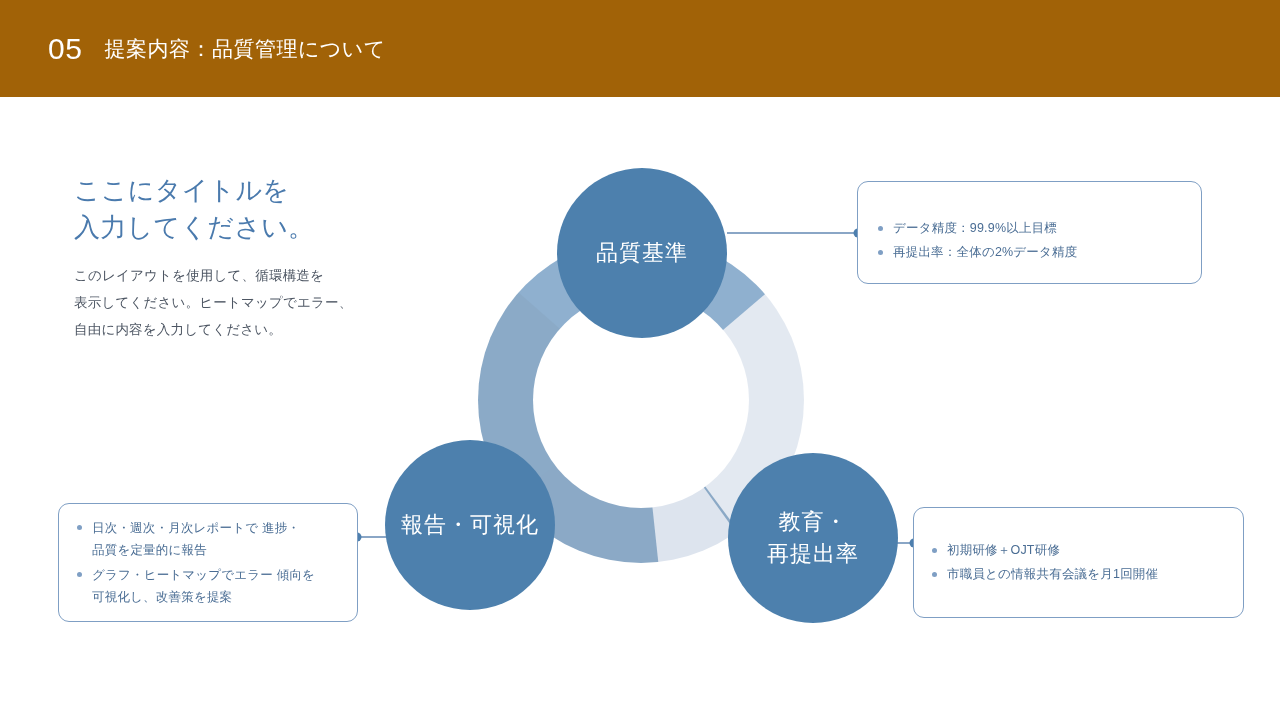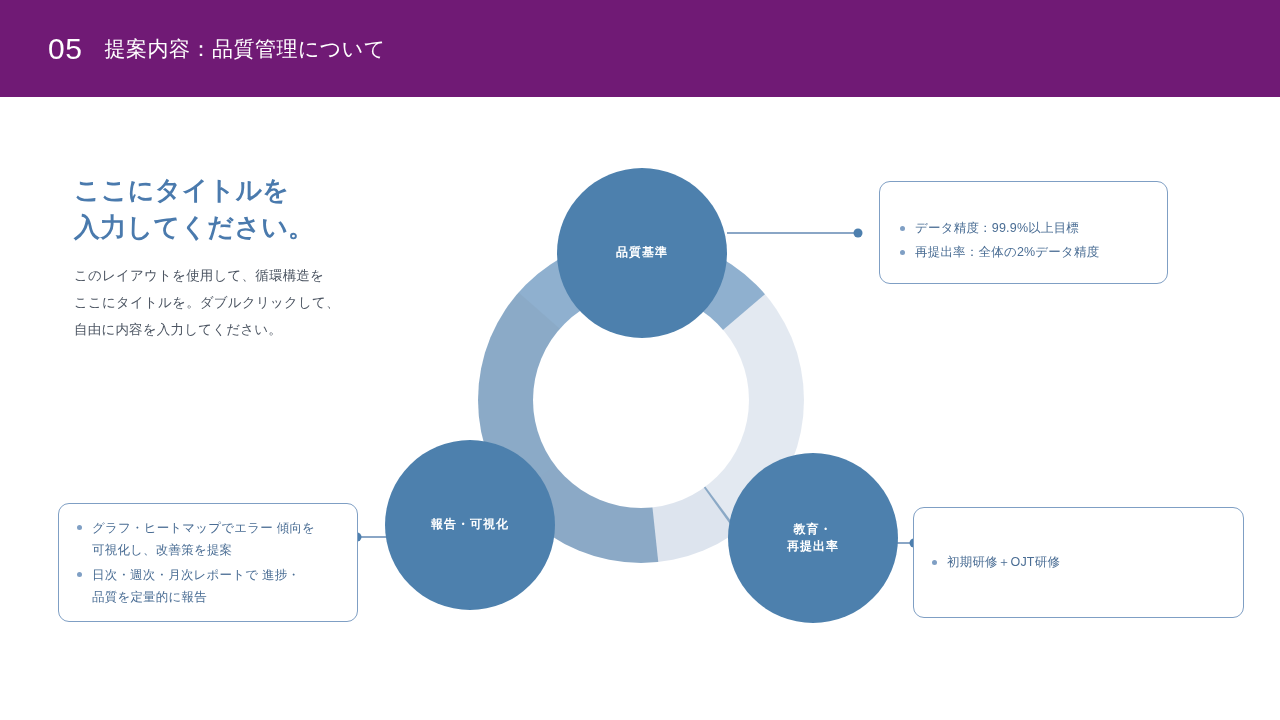--- a/index.html
+++ b/index.html
@@ -13,21 +13,21 @@
     overflow: hidden;
     font-family: "Liberation Sans", "DejaVu Sans", sans-serif;
     position: relative;
   }
 
   
   .header-band {
     position: absolute;
     left: 0; top: 0;
     width: 1280px; height: 97px;
-    background: #701a75;
+    background: #a16207;
   }
   .header-inner {
     position: absolute;
     left: 48px; top: 0;
     height: 97px;
     display: flex;
     align-items: center;
     gap: 22px;
   }
   .header-number {
@@ -46,21 +46,21 @@
   }
 
   
   .left-block {
     position: absolute;
     left: 74px; top: 172px;
     width: 330px;
   }
   .left-title {
     font-size: 26px;
-    font-weight: 700;
+    font-weight: 400;
     color: #4a7aad;
     line-height: 1.42;
     letter-spacing: 0.3px;
     margin: 0 0 16px 0;
     white-space: pre-line;
   }
   .left-body {
     font-size: 13.5px;
     font-weight: 400;
     color: #4d5663;
@@ -82,22 +82,22 @@
   
   .node {
     position: absolute;
     border-radius: 50%;
     background: #4d80ad;
     display: flex;
     align-items: center;
     justify-content: center;
     text-align: center;
     color: #ffffff;
-    font-size: 12px;
-    font-weight: 700;
+    font-size: 22px;
+    font-weight: 400;
     letter-spacing: 1px;
     line-height: 1.45;
     white-space: pre-line;
   }
   .node-top    { left: 557px; top: 168px;  width: 170px; height: 170px; }
   .node-left   { left: 385px; top: 440px;  width: 170px; height: 170px; }
   .node-right  { left: 728px; top: 453px;  width: 170px; height: 170px; }
 
   
   .callout {
@@ -127,40 +127,40 @@
   .callout li + li { margin-top: 3px; }
   .callout li::before {
     content: "";
     position: absolute;
     left: 2px; top: 8px;
     width: 5px; height: 5px;
     border-radius: 50%;
     background: #7f9fc4;
   }
 
-  .callout-tr { left: 879px; top: 181px;  width: 289px; height: 103px; padding: 16px 20px 0 18px; }
+  .callout-tr { left: 857px; top: 181px;  width: 345px; height: 103px; padding: 16px 20px 0 18px; }
   .callout-br { left: 913px; top: 507px;  width: 331px; height: 111px; padding: 0 16px 0 16px; }
   .callout-bl { left: 58px;  top: 503px;  width: 300px; height: 119px; padding: 0 12px 0 16px; }
   .callout-bl li { line-height: 1.78; }
 </style>
 </head>
 <body>
 
 <div class="header-band">
   <div class="header-inner">
     <span class="header-number">05</span>
     <span class="header-title">提案内容：品質管理について</span>
   </div>
 </div>
 
 <div class="left-block">
   <h2 class="left-title">ここにタイトルを
 入力してください。</h2>
   <p class="left-body">このレイアウトを使用して、循環構造を
-ここにタイトルを。ダブルクリックして、
+表示してください。ヒートマップでエラー、
 自由に内容を入力してください。</p>
 </div>
 
 <div class="stage">
   <svg width="1280" height="720" viewBox="0 0 1280 720">
     <defs>
 
       <mask id="donutMask">
         <rect x="0" y="0" width="1280" height="720" fill="black"></rect>
         <circle cx="641" cy="400" r="163" fill="white"></circle>
@@ -214,23 +214,24 @@
 <div class="callout callout-tr">
   <ul>
     <li>データ精度：99.9%以上目標</li>
     <li>再提出率：全体の2%データ精度</li>
   </ul>
 </div>
 
 <div class="callout callout-br">
   <ul>
     <li>初期研修＋OJT研修</li>
+    <li>市職員との情報共有会議を月1回開催</li>
   </ul>
 </div>
 
 <div class="callout callout-bl">
   <ul>
+    <li>日次・週次・月次レポートで 進捗・
+品質を定量的に報告</li>
     <li>グラフ・ヒートマップでエラー 傾向を
 可視化し、改善策を提案</li>
-    <li>日次・週次・月次レポートで 進捗・
-品質を定量的に報告</li>
   </ul>
 </div>
 
 </body></html>

